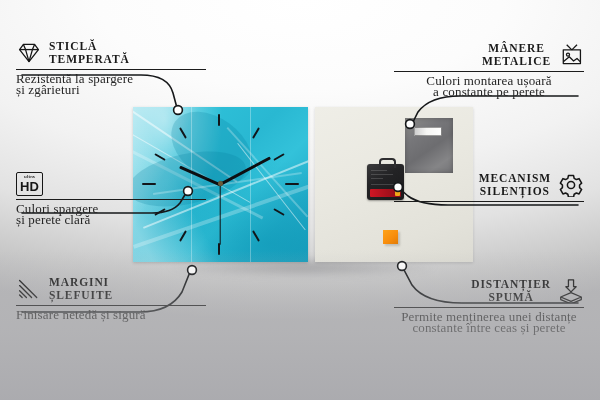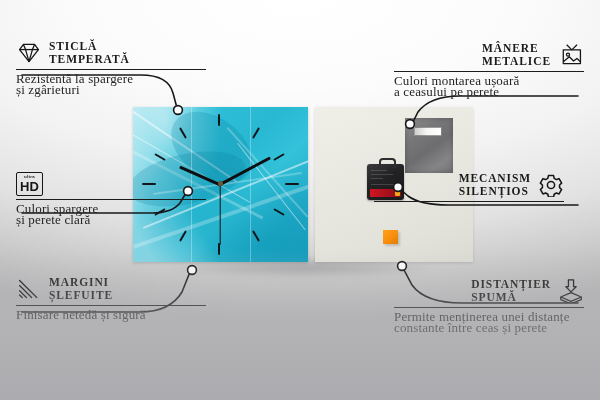--- a/index.html
+++ b/index.html
@@ -82,21 +82,21 @@
     background:linear-gradient(140deg,#ffa319 0%,#f78c0b 60%,#e07c06 100%);
     box-shadow:2px 2px 2px rgba(0,0,0,.16);
   }
 
   
   .wires{position:absolute;left:0;top:0;width:600px;height:400px;pointer-events:none;}
 
   
   .label{position:absolute;width:190px;}
   .label.left{text-align:left;}
-  .label.right{text-align:left;}
+  .label.right{text-align:center;}
   .lab-head{display:flex;align-items:center;gap:7px;}
   .label.right .lab-head{justify-content:flex-end;}
   .lab-title{
     font-size:11.5px;font-weight:bold;letter-spacing:.9px;color:#1a1a1a;
     line-height:13px;text-transform:uppercase;
   }
   .lab-rule{height:1px;background:#1c1c1c;margin:3px 0 3px;}
   .lab-sub{
     font-size:13px;color:#242424;line-height:11px;letter-spacing:.15px;
   }
@@ -247,24 +247,24 @@
           <rect x="6" y="8" width="20" height="16"></rect>
           <circle cx="11.5" cy="13.5" r="1.8"></circle>
           <path d="M6 22 L13 16 L18 21 L22 18 L26 22"></path>
           <path d="M16 8 L10 2"></path>
               <path d="M16 8 L22 2"></path>
         </g>
           </svg>
       </span>
     </div>
     <div class="lab-rule"></div>
-    <div class="lab-sub"><span>Culori montarea ușoară</span><br><span>a ceasului pe perete</span></div>
-  </div>
-
-  <div class="label right" style="left:374px;top:172px;">
+    <div class="lab-sub"><span>Culori montarea ușoară</span><br><span>a constante pe perete</span></div>
+  </div>
+
+  <div class="label right" style="left:394px;top:172px;">
     <div class="lab-head">
       <span class="lab-title"><span>MECANISM</span><br><span>SILENȚIOS</span></span>
       <span class="ic">
         <svg viewBox="0 0 30 28">
             <g fill="none" stroke="currentColor" stroke-width="1.8" stroke-linejoin="round">
           <path d="M12 3 h6 l.7 3.2 2.6 1.5 3.1-1.1 3 5.2-2.4 2.2v3l2.4 2.2-3 5.2-3.1-1.1-2.6 1.5-.7 3.2h-6l-.7-3.2-2.6-1.5-3.1 1.1-3-5.2 2.4-2.2v-3L2.6 11.8l3-5.2 3.1 1.1 2.6-1.5z"></path>
           <circle cx="15" cy="14" r="4.2"></circle>
         </g>
           </svg>
       </span>

